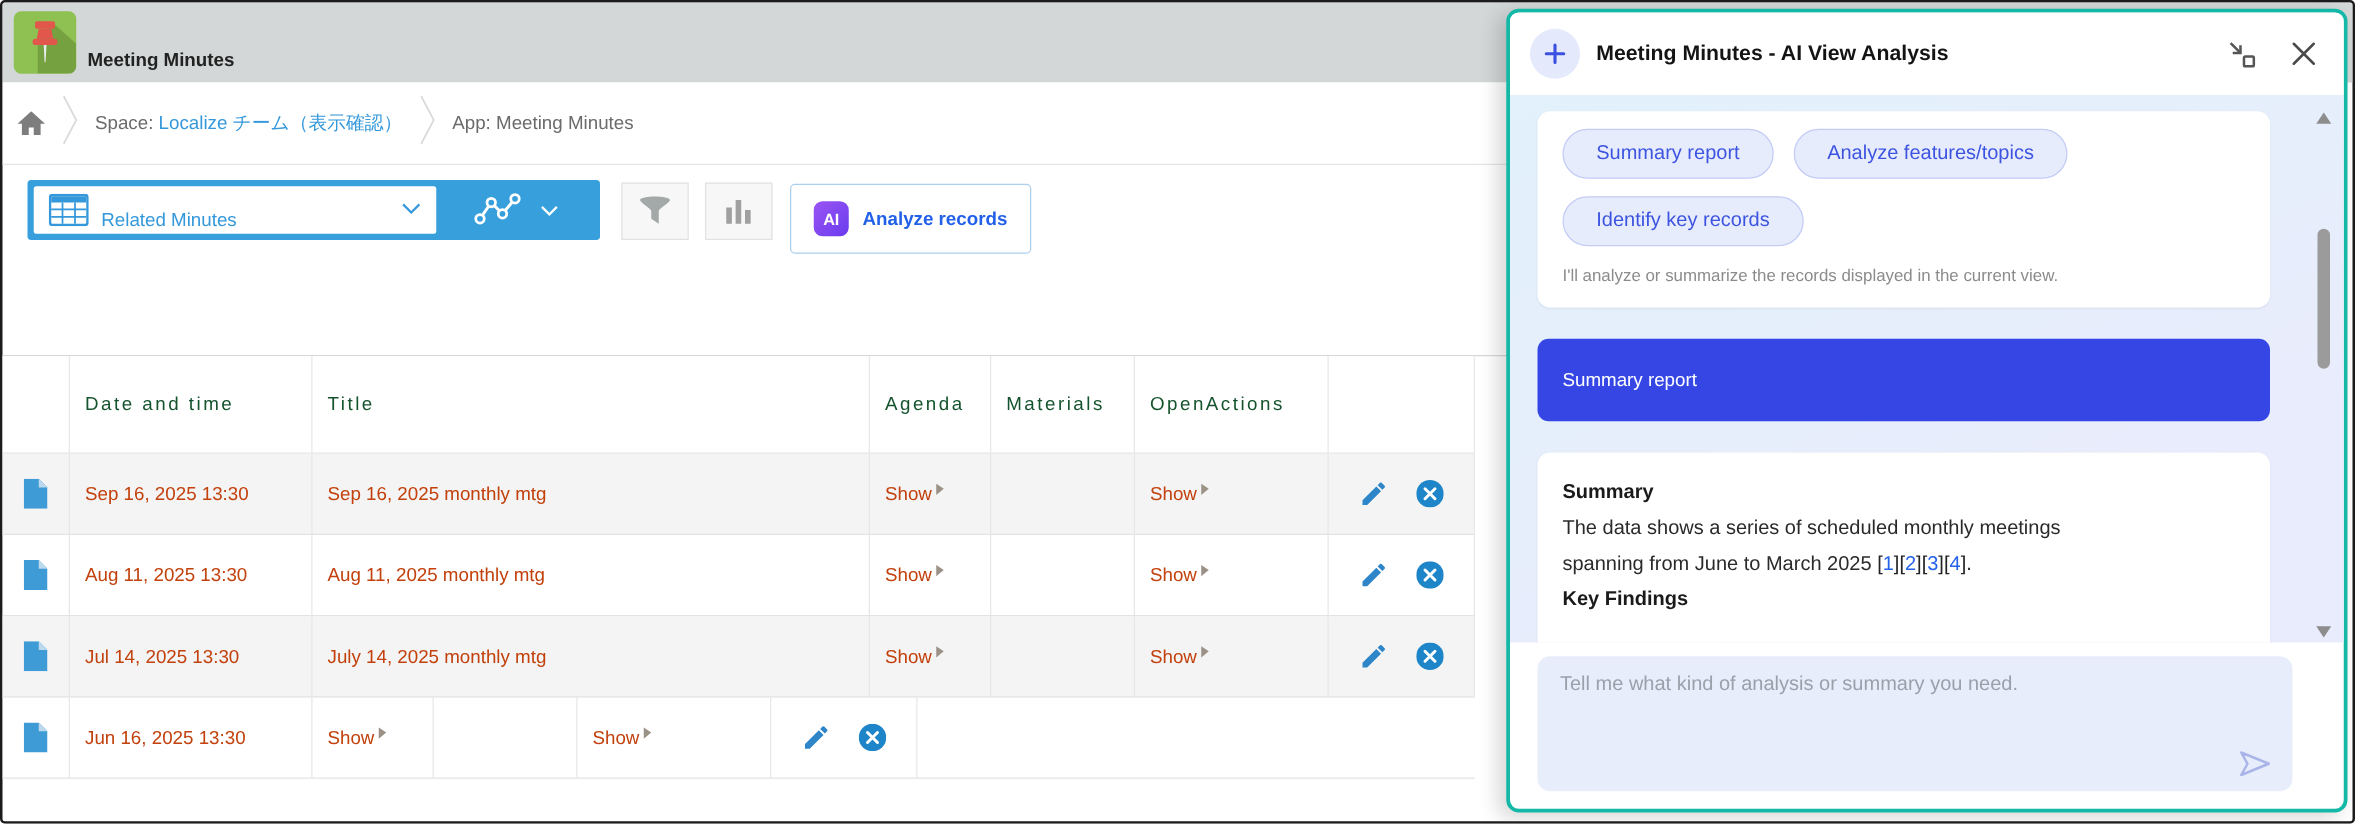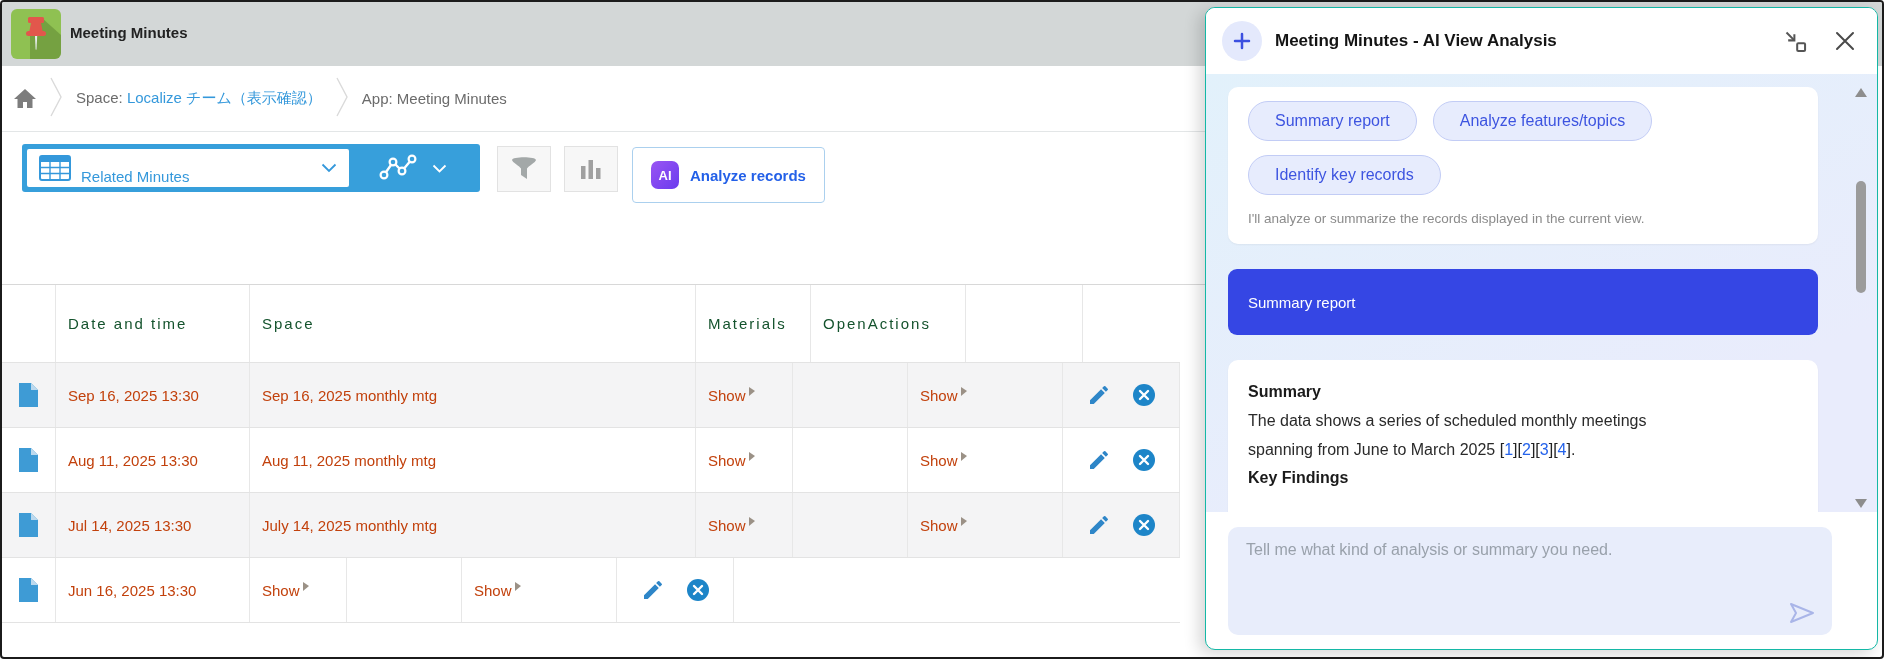--- a/index.html
+++ b/index.html
@@ -7,21 +7,21 @@
   .screen { position: relative; width: 1884px; height: 659px; background: #fff;
             border: 2px solid #1b1b1b; border-radius: 4px; overflow: hidden; }
 
   
   .app-header { position: absolute; left: 0; top: 0; width: 100%; height: 64px; background: #d3d7d7; }
   .app-icon { position: absolute; left: 9px; top: 7px; width: 50px; height: 50px; border-radius: 6px;
               background: #8fc152; overflow: hidden; }
   .app-icon::after { content: ""; position: absolute; inset: 0; background: rgba(60,90,25,.30);
               clip-path: polygon(38% 42%, 62% 18%, 100% 52%, 100% 100%, 38% 100%); }
   .app-icon svg { position: absolute; left: 10px; top: 6px; z-index: 2; }
-  .app-title { position: absolute; left: 68px; top: 0; height: 64px; line-height: 62px;
+  .app-title { position: absolute; left: 68px; top: 16px; height: 64px; line-height: 62px;
                font-size: 15px; font-weight: bold; color: #222; }
 
   
   .breadcrumb { position: absolute; left: 0; top: 64px; width: 1203px; height: 66px; background: #fff;
                 border-bottom: 1px solid #e3e6e7; display: flex; align-items: center; gap: 14px; padding-left: 12px; }
   .crumb-text { font-size: 15px; color: #6b6b6b; white-space: nowrap; }
   .crumb-link { color: #3498db; cursor: pointer; }
 
   
   .view-selector { position: absolute; left: 20px; top: 142px; width: 458px; height: 48px;
@@ -58,21 +58,21 @@
   .c-open { width: 155px; }
   .c-act { width: 117px; justify-content: center; gap: 22px; padding-left: 0; }
   .head .td { font-size: 15px; color: #14532d; letter-spacing: 2px; }
   .body .td { font-size: 15px; color: #c2410c; }
   .tri { width: 0; height: 0; border-left: 6px solid #9b9186; border-top: 4px solid transparent;
          border-bottom: 5px solid transparent; display: inline-block; margin-left: 3px; position: relative; top: -4px; }
   .row-btn { cursor: pointer; display: flex; }
 
   
   .panel { position: absolute; left: 1203px; top: 5px; width: 673px; height: 643px; background: #fff;
-           border: 1px solid #14b8a6; border-radius: 10px; box-shadow: -6px 4px 16px rgba(0,0,0,.16); z-index: 5; overflow: hidden; }
+           border: 3px solid #14b8a6; border-radius: 10px; box-shadow: -6px 4px 16px rgba(0,0,0,.16); z-index: 5; overflow: hidden; }
   .panel-header { position: absolute; left: 0; top: 0; width: 100%; height: 66px; display: flex;
                   align-items: center; padding: 0 20px 0 16px; background: #fff; }
   .plus-circle { width: 40px; height: 40px; border-radius: 50%; background: #e4e9fc; display: flex;
                  align-items: center; justify-content: center; cursor: pointer; flex: none; }
   .panel-title { margin-left: 13px; font-size: 17px; font-weight: bold; color: #141414; }
   .panel-header .spacer { flex: 1; }
   .ph-icon { cursor: pointer; display: flex; margin-left: 24px; }
 
   .scroll { position: absolute; left: 0; top: 66px; width: 100%; height: 438px;
             background: linear-gradient(155deg,#e2f1fb 0%, #e9ecfc 75%); overflow: hidden;
@@ -189,21 +189,22 @@
   </div>
   <div class="btn-analyze">
     <span class="ai-badge">AI</span>
     <span class="analyze-label">Analyze records</span>
   </div>
 
   <div class="grid">
     <div class="tr head">
       <div class="td c-icon"></div>
       <div class="td c-date">Date and time</div>
-      <div class="td c-title">Space</div>
+      <div class="td c-title">Title</div>
+      <div class="td c-agenda">Agenda</div>
       <div class="td c-mat">Materials</div>
       <div class="td c-open">OpenActions</div>
       <div class="td c-act"></div>
     </div>
 
     <div class="tr body alt">
       <div class="td c-icon">
         <svg width="19" height="24" viewBox="0 0 19 24">
             <path d="M0 0 H12 L19 7 V24 H0 Z" fill="#3e9bd5"></path>
             <path d="M12 0 L12 7 H19 Z" fill="#bcd9ee"></path>

